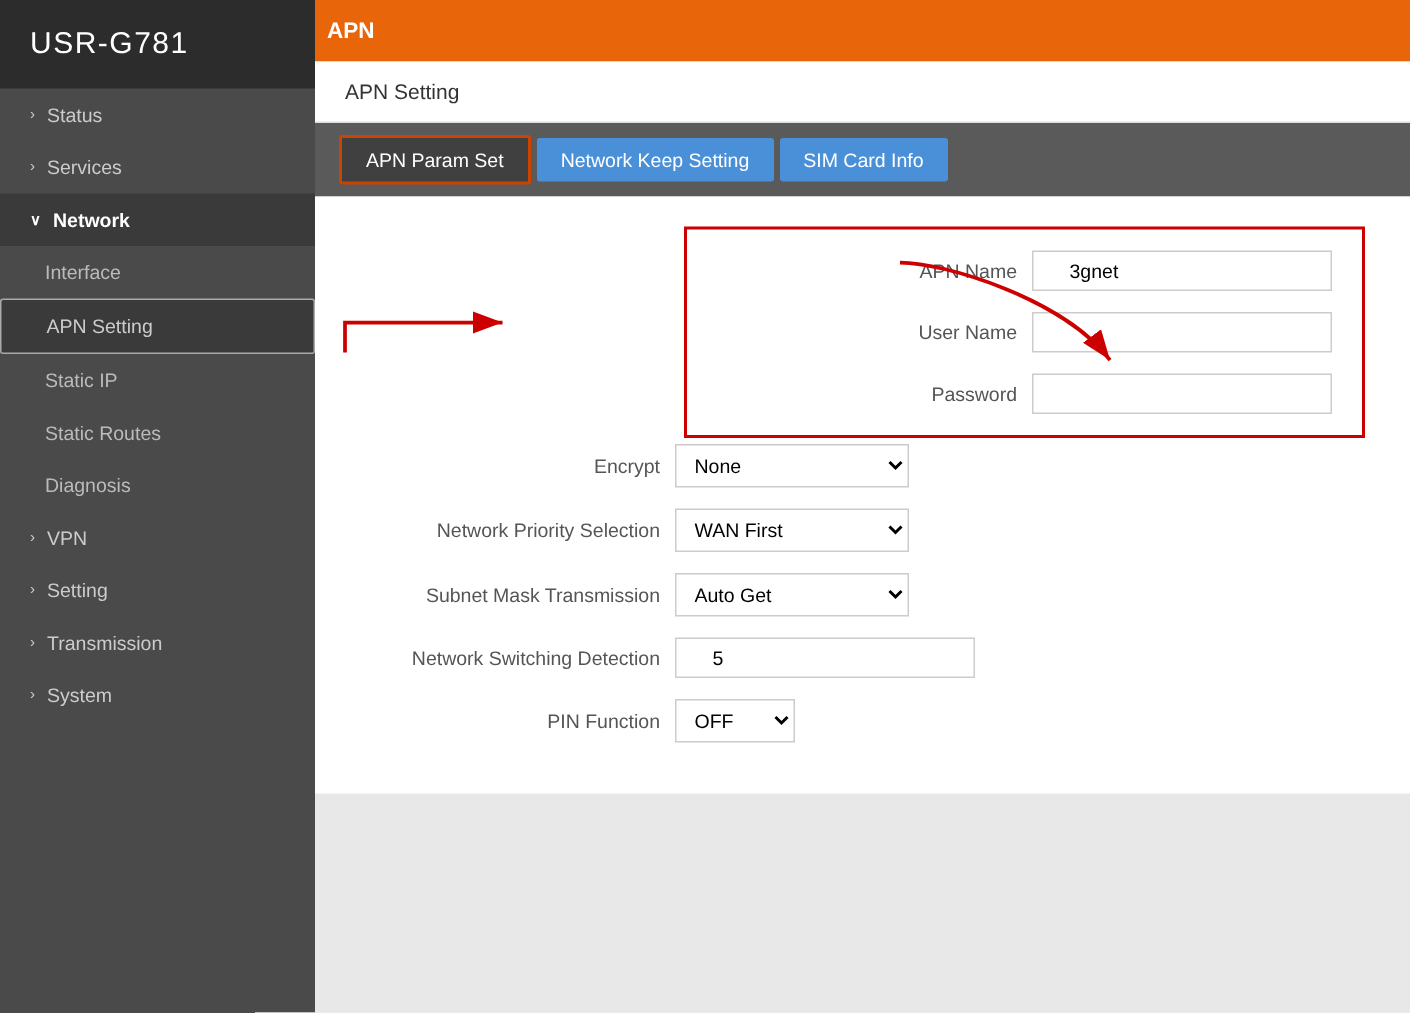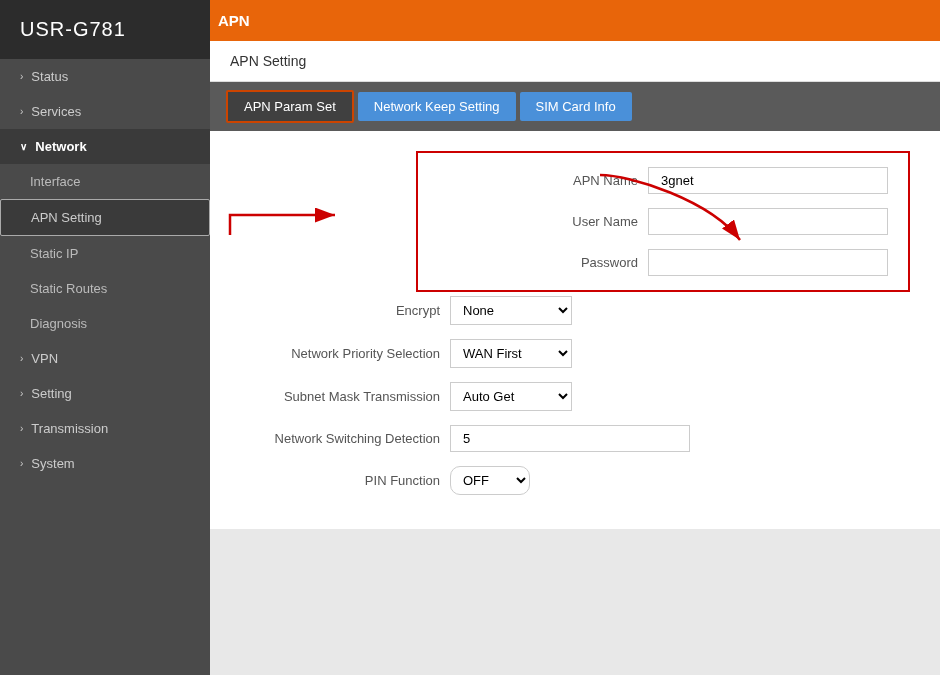--- a/index.html
+++ b/index.html
@@ -118,31 +118,31 @@
     }
     .form-label {
       text-align: right;
       width: 200px;
       min-width: 200px;
       color: #555;
       font-size: 13px;
     }
     .form-input {
       border: 1px solid #ccc;
-      padding: 5px 12px;
-      font-size: 13px;
-      width: 240px;
+      padding: 5px 24px;
+      font-size: 13px;
+      width: 200px;
       outline: none;
     }
 
     .form-select {
       border: 1px solid #ccc;
       padding: 5px 8px;
       font-size: 13px;
-      width: 122px;
+      width: 156px;
       background: white;
       cursor: pointer;
     }
 
     .page-content {
       position: relative;
     }
   </style>
 </head>
 <body>
@@ -266,21 +266,21 @@
         </select>
       </div>
 
       <div class="form-row">
         <div class="form-label">Network Switching Detection</div>
         <input class="form-input" type="text" value="5" style="">
       </div>
 
       <div class="form-row">
         <div class="form-label">PIN Function</div>
-        <select class="form-select" style="width:80px;border-radius:10px;">
+        <select class="form-select" style="width:80px;">
           <option>OFF</option>
           <option>ON</option>
         </select>
       </div>
 
 
     </div>
 
     <svg style="position:absolute; top:0; left:0; width:100%; height:100%; pointer-events:none;">
       <defs>

